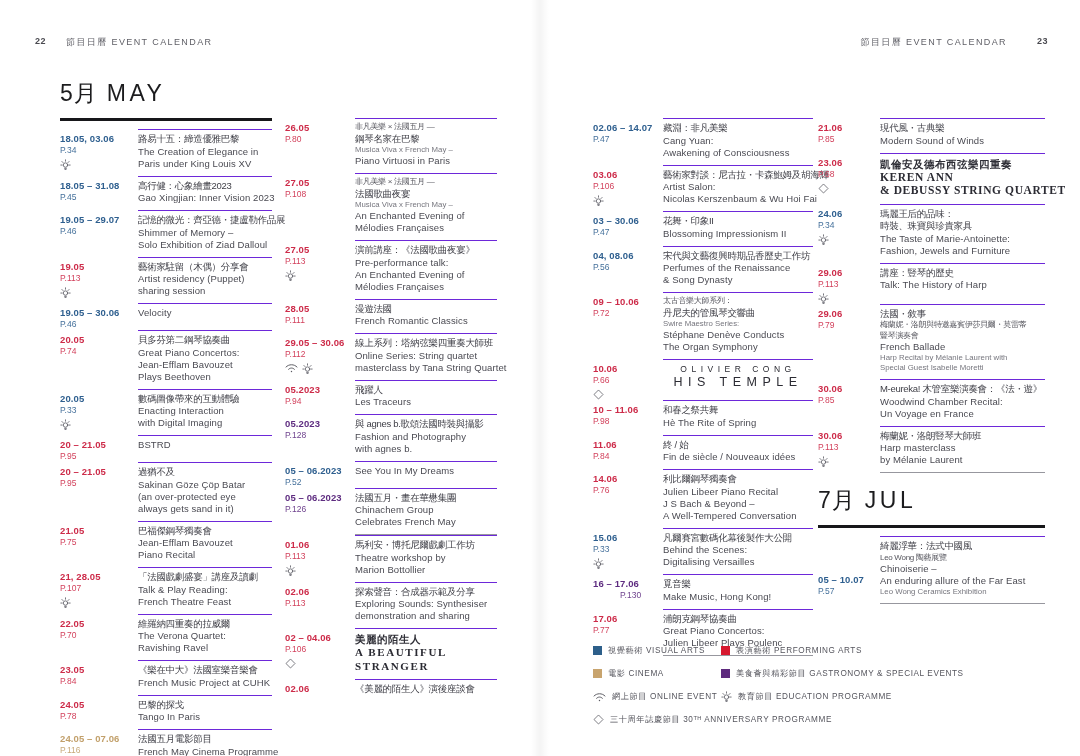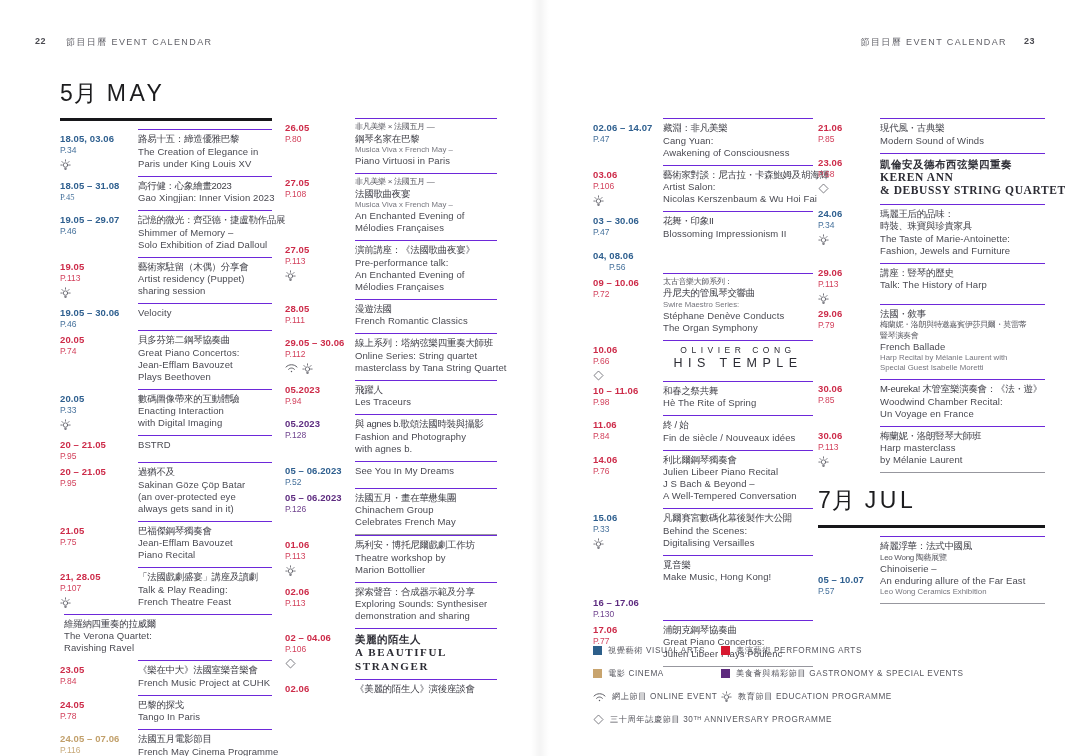--- a/index.html
+++ b/index.html
@@ -62,21 +62,21 @@
   .lg-tx{font-size:8.2px;letter-spacing:0.6px;color:#55555d;white-space:nowrap;}
 </style>
 </head>
 <body>
 
 <div class="fold"></div>
 
 <div class="pagenum" style="left:35px;">22</div>
 <div class="runhead" style="left:66px;">節目日曆 EVENT CALENDAR</div>
 <div class="runhead" style="right:73px;left:auto;">節目日曆 EVENT CALENDAR</div>
-<div class="pagenum" style="right:45px;left:auto;text-align:center;">23</div>
+<div class="pagenum" style="right:32px;left:auto;text-align:center;">23</div>
 
 <div class="col" data-col="0">
     <div class="sec">
       <span class="sec-zh">5月</span>
       <span class="sec-en">MAY</span>
     </div>
     <div class="ev">
       <div class="ev-left">
         <div class="ev-date" style="color: rgb(46, 95, 143);">18.05, 03.06</div>
         <div class="ev-page" style="color: rgb(46, 95, 143);">P.34</div>
@@ -97,21 +97,21 @@
       </div>
       <div class="ev-right">
         <div class="ln ln-zh">路易十五：締造優雅巴黎</div>
         <div class="ln ln-en">The Creation of Elegance in</div>
         <div class="ln ln-en">Paris under King Louis XV</div>
       </div>
     </div>
     <div class="ev">
       <div class="ev-left">
         <div class="ev-date" style="color: rgb(46, 95, 143);">18.05 – 31.08</div>
-        <div class="ev-page" style="color: rgb(46, 95, 143); font-family: Liberation Serif, serif;">P.45</div>
+        <div class="ev-page" style="color: rgb(46, 95, 143);">P.45</div>
       </div>
       <div class="ev-right">
         <div class="ln ln-zh">高行健：心象繪畫2023</div>
         <div class="ln ln-en">Gao Xingjian: Inner Vision 2023</div>
       </div>
     </div>
     <div class="ev">
       <div class="ev-left">
         <div class="ev-date" style="color: rgb(46, 95, 143);">19.05 – 29.07</div>
         <div class="ev-page" style="color: rgb(46, 95, 143);">P.46</div>
@@ -244,20 +244,24 @@
           </span>
         </div>
       </div>
       <div class="ev-right">
         <div class="ln ln-zh">「法國戲劇盛宴」講座及讀劇</div>
         <div class="ln ln-en">Talk &amp; Play Reading:</div>
         <div class="ln ln-en">French Theatre Feast</div>
       </div>
     </div>
     <div class="ev">
+      <div class="ev-left">
+        <div class="ev-date" style="color: rgb(205, 43, 73);">22.05</div>
+        <div class="ev-page" style="color: rgb(205, 43, 73);">P.70</div>
+      </div>
       <div class="ev-right">
         <div class="ln ln-zh">維羅納四重奏的拉威爾</div>
         <div class="ln ln-en">The Verona Quartet:</div>
         <div class="ln ln-en">Ravishing Ravel</div>
       </div>
     </div>
     <div class="ev">
       <div class="ev-left">
         <div class="ev-date" style="color: rgb(205, 43, 73);">23.05</div>
         <div class="ev-page" style="color: rgb(205, 43, 73);">P.84</div>
@@ -530,21 +534,26 @@
         <div class="ev-page" style="color: rgb(46, 95, 143);">P.47</div>
       </div>
       <div class="ev-right">
         <div class="ln ln-zh">花舞・印象II</div>
         <div class="ln ln-en">Blossoming Impressionism II</div>
       </div>
     </div>
     <div class="ev">
       <div class="ev-left">
         <div class="ev-date" style="color: rgb(46, 95, 143);">04, 08.06</div>
-        <div class="ev-page" style="color: rgb(46, 95, 143); margin-left: 16px;">P.56</div>
+        <div class="ev-page" style="color: rgb(46, 95, 143);">P.56</div>
+      </div>
+      <div class="ev-right">
+        <div class="ln ln-zh">宋代與文藝復興時期品香歷史工作坊</div>
+        <div class="ln ln-en">Perfumes of the Renaissance</div>
+        <div class="ln ln-en">&amp; Song Dynasty</div>
       </div>
     </div>
     <div class="ev">
       <div class="ev-left">
         <div class="ev-date" style="color: rgb(205, 43, 73);">09 – 10.06</div>
         <div class="ev-page" style="color: rgb(205, 43, 73);">P.72</div>
       </div>
       <div class="ev-right">
         <div class="ln ln-zhsm">太古音樂大師系列：</div>
         <div class="ln ln-zh">丹尼夫的管風琴交響曲</div>
@@ -622,22 +631,22 @@
         </div>
       </div>
       <div class="ev-right">
         <div class="ln ln-zh">凡爾賽宮數碼化幕後製作大公開</div>
         <div class="ln ln-en">Behind the Scenes:</div>
         <div class="ln ln-en">Digitalising Versailles</div>
       </div>
     </div>
     <div class="ev">
       <div class="ev-left">
-        <div class="ev-date" style="color: rgb(94, 44, 128); margin-top: 38px;">16 – 17.06</div>
-        <div class="ev-page" style="color: rgb(94, 44, 128);">P.130</div>
+        <div class="ev-date" style="color: rgb(94, 44, 128);">16 – 17.06</div>
+        <div class="ev-page" style="color: rgb(94, 44, 128); margin-left: 27px;">P.130</div>
       </div>
       <div class="ev-right">
         <div class="ln ln-zh">覓音樂</div>
         <div class="ln ln-en">Make Music, Hong Kong!</div>
       </div>
     </div>
     <div class="ev">
       <div class="ev-left">
         <div class="ev-date" style="color: rgb(205, 43, 73);">17.06</div>
         <div class="ev-page" style="color: rgb(205, 43, 73);">P.77</div>

